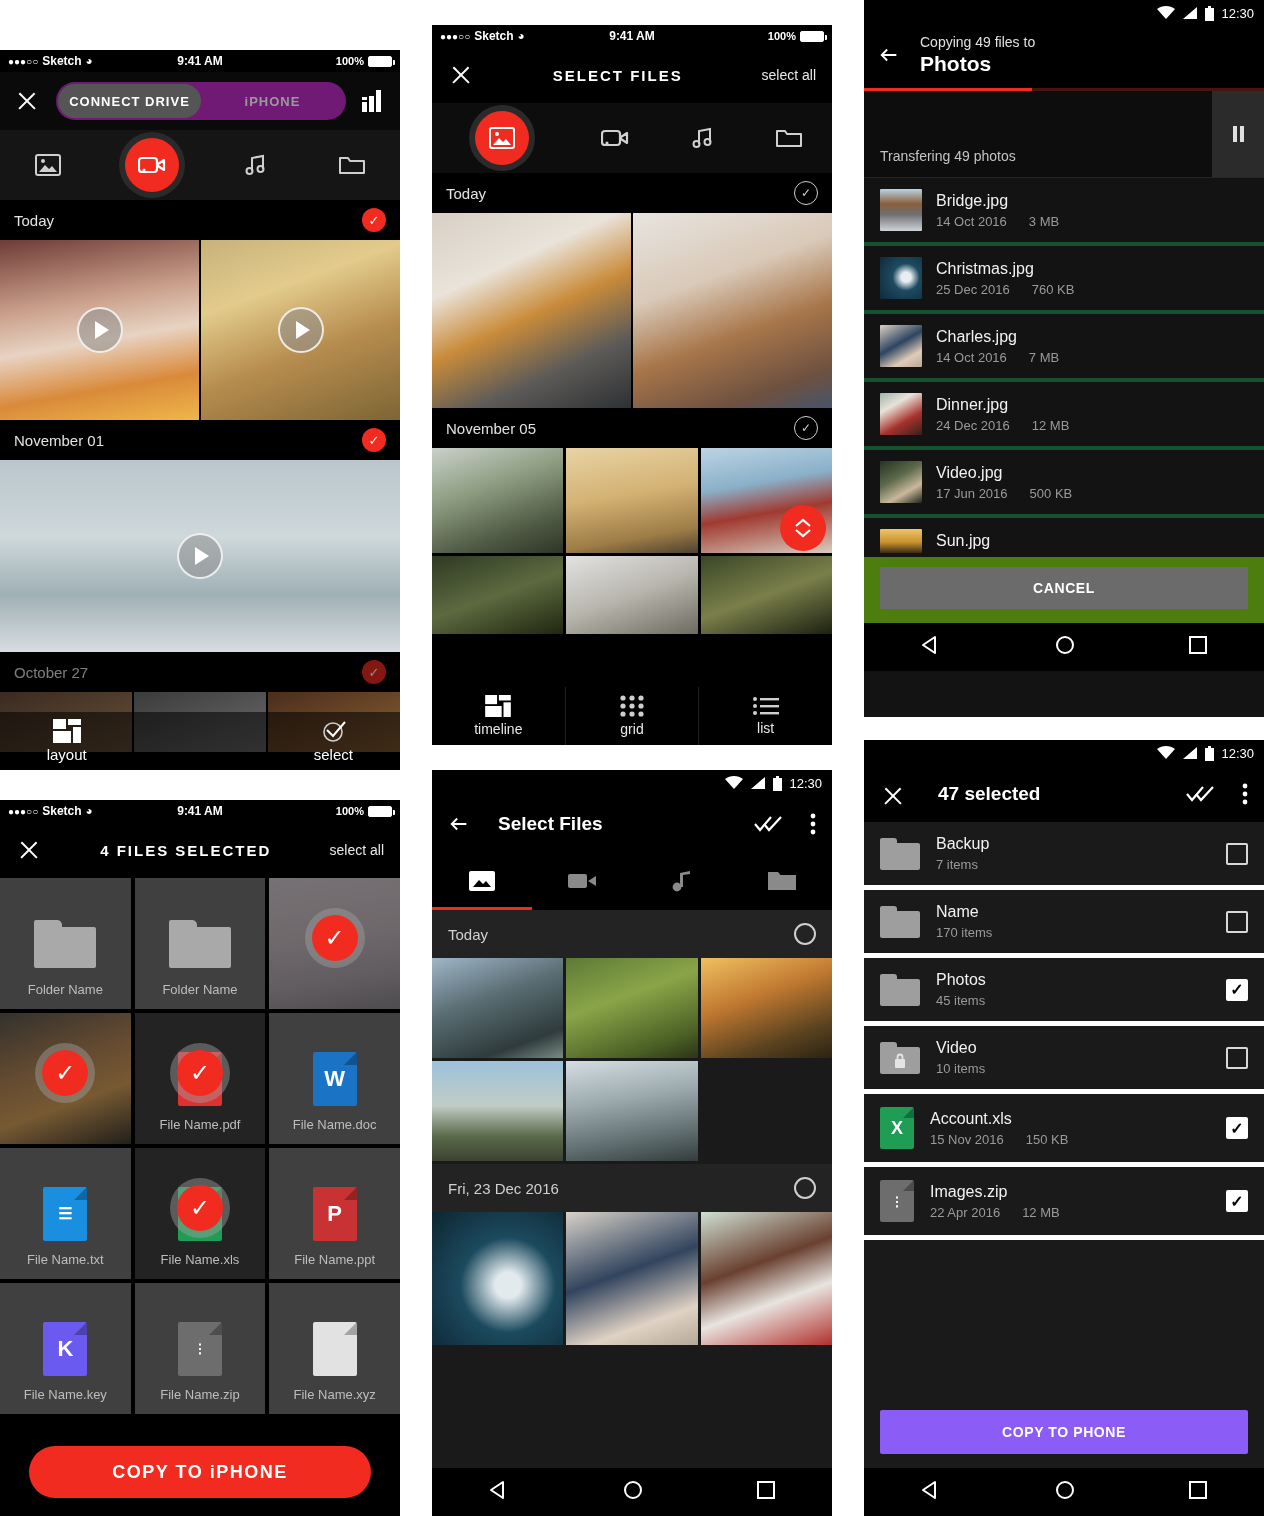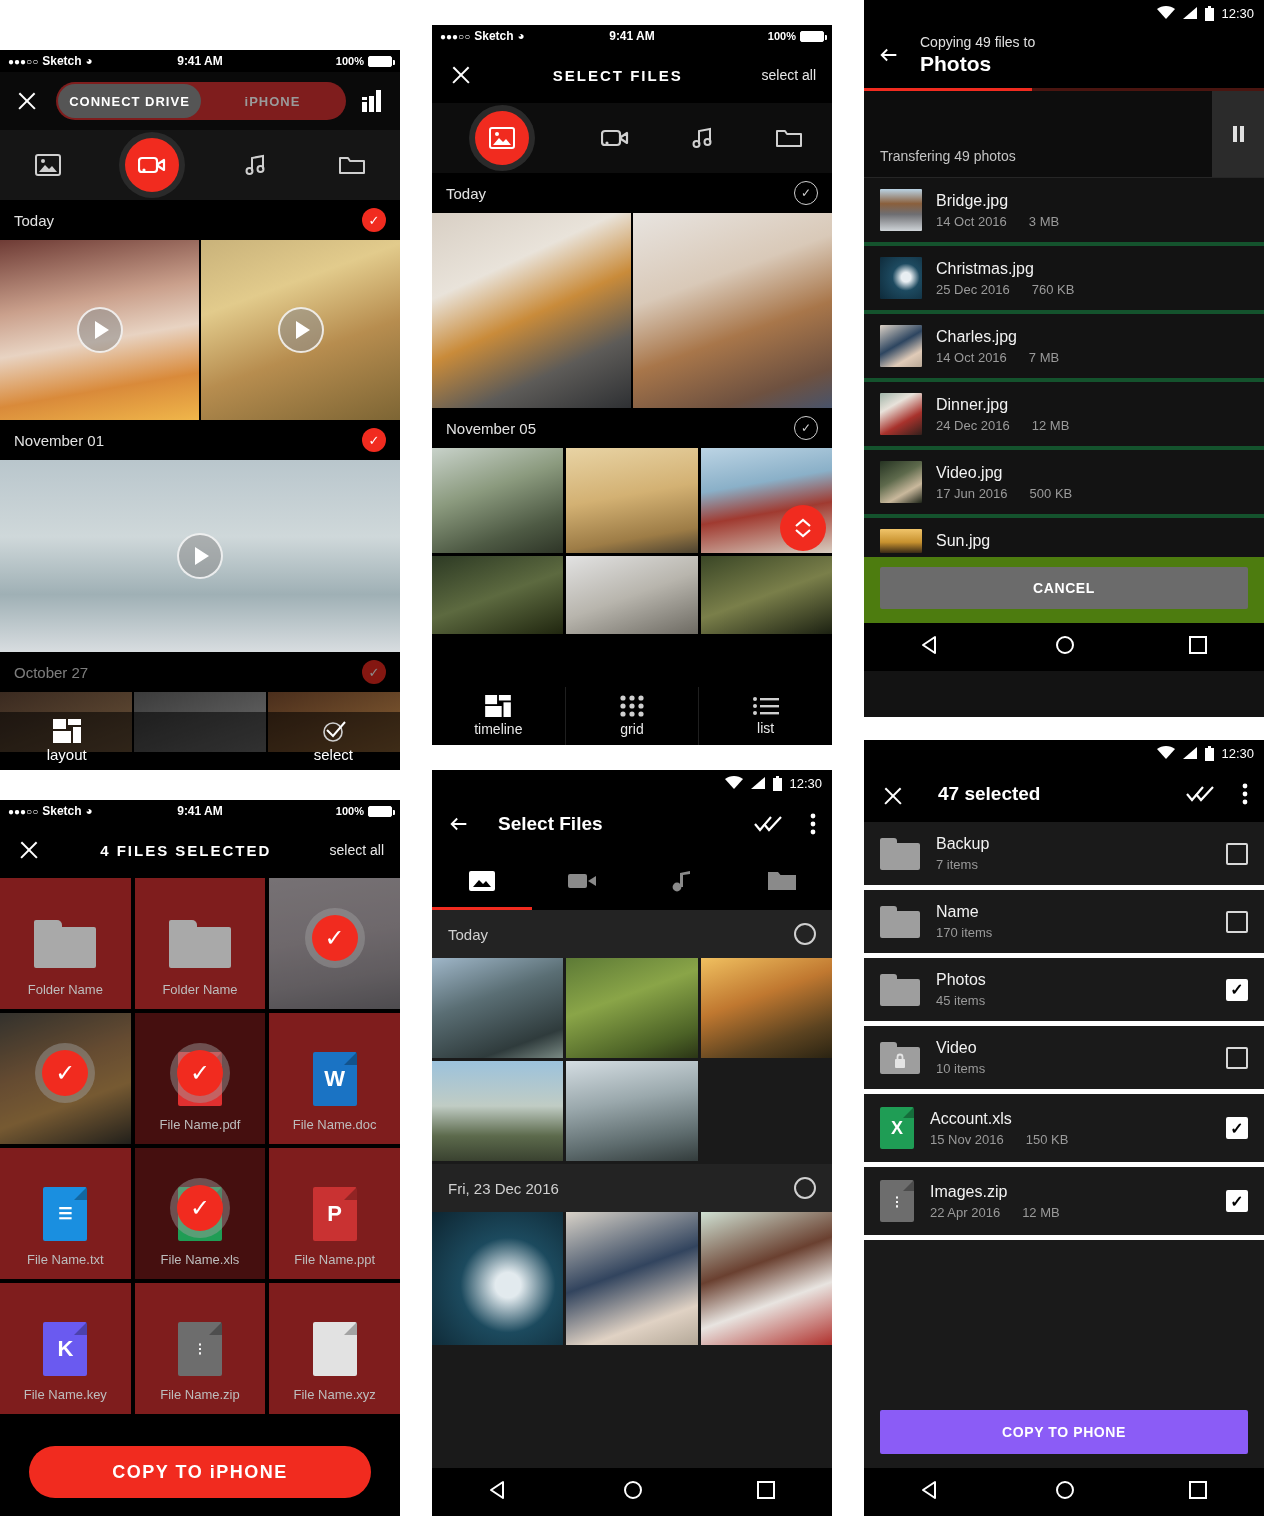--- a/index.html
+++ b/index.html
@@ -58,21 +58,21 @@
   }
   .xbtn::before, .xbtn::after {
     content: ""; position: absolute; left: 2px; top: 12px;
     width: 22px; height: 2.4px; background: #fff;
   }
   .xbtn::before { transform: rotate(45deg); }
   .xbtn::after  { transform: rotate(-45deg); }
 
   .seg {
     flex: 1; margin: 0 16px; height: 38px; border-radius: 19px;
-    background: #7f1d1d; display: flex; align-items: center;
+    background: #701a75; display: flex; align-items: center;
     overflow: hidden; padding: 2px;
   }
   .seg div {
     flex: 1; height: 100%; display: flex; align-items: center;
     justify-content: center; font-size: 13px; font-weight: bold;
     letter-spacing: 1px; color: #9a9a9a; border-radius: 17px; cursor: pointer;
   }
   .seg div.on { background: #555; color: #fff; }
 
   .eqicon { width: 24px; height: 22px; flex: none; position: relative; cursor: pointer; }
@@ -229,21 +229,21 @@
     height: 48px; background: #000; display: flex; align-items: center;
     justify-content: space-around;
   }
   .navbar div { cursor: pointer; }
 
   
   #panel4 { left: 0; top: 800px; width: 400px; height: 716px; }
   .fgrid { display: grid; grid-template-columns: repeat(3,1fr); gap: 4px;
     background: #000; padding: 0; }
   .fcell {
-    height: 131px; background: #7f1d1d; position: relative;
+    height: 131px; background: #404040; position: relative;
     display: flex; flex-direction: column; align-items: center;
     justify-content: center; cursor: pointer;
   }
   .fcell .cap {
     position: absolute; left: 0; right: 0; bottom: 12px; text-align: center;
     font-size: 13px; color: #bdbdbd;
   }
   .fcell.sel::before {
     content: ""; position: absolute; inset: 0; background: rgba(0,0,0,.45);
   }

